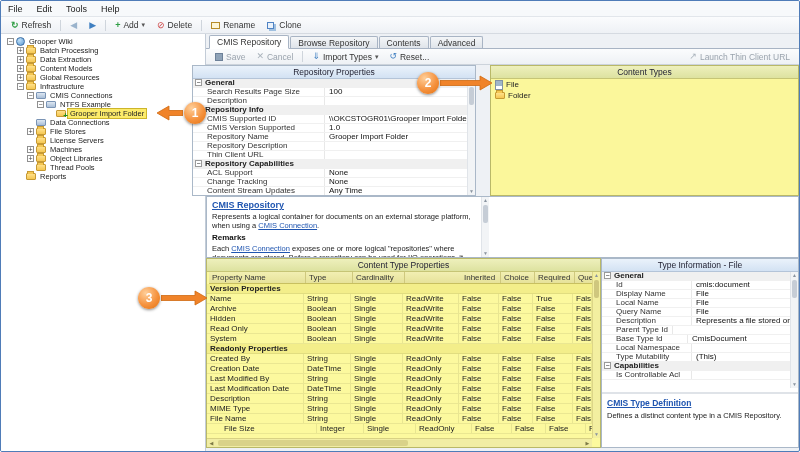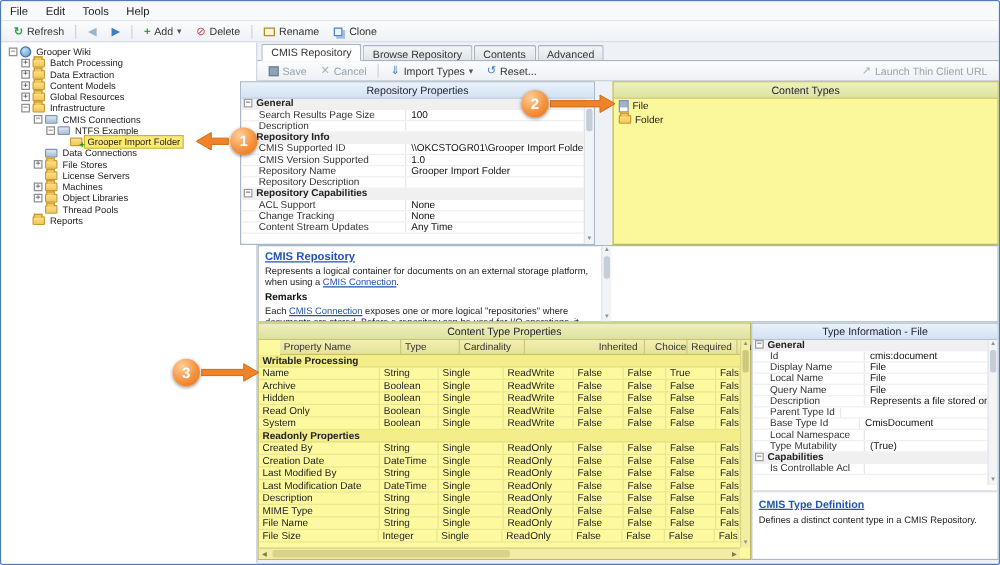--- a/index.html
+++ b/index.html
@@ -84,21 +84,21 @@
   .help-panel { left:205px; top:195px; right:0; height:62px; border:1px solid #aab8c8; background:#fff; }
   .hv-content { position:absolute; left:0; top:0; width:274px; bottom:0; padding:3px 5px; overflow:hidden; }
   .hv-title { font-size:9px; font-weight:bold; color:#1f55b0; text-decoration:underline; }
   .hv-p { font-size:7.5px; line-height:9px; color:#222; margin-top:2px; }
   .hv-h { font-size:8px; font-weight:bold; margin-top:3px; color:#111; }
   .hv-link { color:#1f55b0; text-decoration:underline; }
   .hv-scroll { left:274px; top:0; bottom:0; }
 
   
   .ctp-panel { left:205px; top:257px; width:395px; height:190px; border:1px solid #b9b868; background:#fcf99e; }
-  .ctp-head { position:absolute; top:13px; left:17px; right:8px; height:12px; display:flex; background:linear-gradient(#f2efb2,#e6e29a); border-bottom:1px solid #c8c060; font-size:8px; color:#333; line-height:11px; }
+  .ctp-head { position:absolute; top:13px; left:2px; right:8px; height:12px; display:flex; background:linear-gradient(#f2efb2,#e6e29a); border-bottom:1px solid #c8c060; font-size:8px; color:#333; line-height:11px; }
   .ctp-col { border-right:1px solid #cfc87e; padding-left:3px; overflow:hidden; white-space:nowrap; flex:none; }
   .ctp-body { position:absolute; top:25px; left:0; right:8px; bottom:9px; overflow:hidden; }
   .ctp-row { display:flex; height:10px; line-height:9px; font-size:8px; color:#222; border-bottom:1px solid rgba(0,0,0,0.07); align-items:center; }
   .ctp-group { background:#f3ee8a; font-weight:bold; padding-left:3px; display:block; line-height:10px; }
   .ctp-cell { padding-left:3px; border-right:1px solid rgba(0,0,0,0.08); overflow:hidden; white-space:nowrap; flex:none; height:100%; }
   .ctp-vscroll { right:0; top:13px; bottom:9px; }
   .ctp-hscroll { left:0; right:8px; bottom:0; }
 
   
   .ti-panel { left:600px; top:257px; right:0; height:190px; }
@@ -300,20 +300,24 @@
           <div class="pg-value">1.0</div>
         </div>
         <div class="pg-row">
           <div class="pg-label" style="width: 132px;">Repository Name</div>
           <div class="pg-value">Grooper Import Folder</div>
         </div>
         <div class="pg-row">
           <div class="pg-label" style="width: 132px;">Repository Description</div>
           <div class="pg-value"></div>
         </div>
+        <div class="pg-row">
+          <div class="pg-label" style="width: 132px;">Thin Client URL</div>
+          <div class="pg-value"></div>
+        </div>
         <div class="pg-row pg-cat">
           <div class="pg-caret">−</div>
           <div>Repository Capabilities</div>
         </div>
         <div class="pg-row">
           <div class="pg-label" style="width: 132px;">ACL Support</div>
           <div class="pg-value">None</div>
         </div>
         <div class="pg-row">
           <div class="pg-label" style="width: 132px;">Change Tracking</div>
@@ -360,26 +364,26 @@
   </div>
 
   <div class="ctp-panel" style="position:absolute;">
     <div class="panel-hd yellow">Content Type Properties</div>
     <div class="ctp-head" id="ctp-head">
         <div class="ctp-col" style="width: 97px;">Property Name</div>
         <div class="ctp-col" style="width: 47px;">Type</div>
         <div class="ctp-col" style="width: 52px;">Cardinality</div>
         <div class="ctp-col" style="width: 56px; margin-top: 31px;">Updatability</div>
         <div class="ctp-col" style="width: 40px;">Inherited</div>
-        <div class="ctp-col" style="width: 34px; text-align: right;">Choice</div>
+        <div class="ctp-col" style="width: 34px;">Choice</div>
         <div class="ctp-col" style="width: 40px;">Required</div>
         <div class="ctp-col" style="width: 19px;">Query...</div>
       </div>
     <div class="ctp-body" id="ctp-body">
-        <div class="ctp-row ctp-group">Writable Processing</div>
+        <div class="ctp-row ctp-group">Version Properties</div>
         <div class="ctp-row">
           <div class="ctp-cell" style="width: 97px;">Name</div>
           <div class="ctp-cell" style="width: 47px;">String</div>
           <div class="ctp-cell" style="width: 52px;">Single</div>
           <div class="ctp-cell" style="width: 56px;">ReadWrite</div>
           <div class="ctp-cell" style="width: 40px;">False</div>
           <div class="ctp-cell" style="width: 34px;">False</div>
           <div class="ctp-cell" style="width: 40px;">True</div>
           <div class="ctp-cell" style="width: 19px;">False</div>
         </div>
@@ -488,21 +492,21 @@
           <div class="ctp-cell" style="width: 97px;">File Name</div>
           <div class="ctp-cell" style="width: 47px;">String</div>
           <div class="ctp-cell" style="width: 52px;">Single</div>
           <div class="ctp-cell" style="width: 56px;">ReadOnly</div>
           <div class="ctp-cell" style="width: 40px;">False</div>
           <div class="ctp-cell" style="width: 34px;">False</div>
           <div class="ctp-cell" style="width: 40px;">False</div>
           <div class="ctp-cell" style="width: 19px;">False</div>
         </div>
         <div class="ctp-row">
-          <div class="ctp-cell" style="width: 96px;">File Size</div>
+          <div class="ctp-cell" style="width: 96px; margin-left: 14px;">File Size</div>
           <div class="ctp-cell" style="width: 47px;">Integer</div>
           <div class="ctp-cell" style="width: 52px;">Single</div>
           <div class="ctp-cell" style="width: 56px;">ReadOnly</div>
           <div class="ctp-cell" style="width: 40px;">False</div>
           <div class="ctp-cell" style="width: 34px;">False</div>
           <div class="ctp-cell" style="width: 40px;">False</div>
           <div class="ctp-cell" style="width: 19px;">False</div>
         </div>
       </div>
     <div class="vscroll yellowscroll ctp-vscroll" style="position:absolute;">
@@ -551,21 +555,21 @@
         <div class="pg-row">
           <div class="pg-label" style="width: 86px;">Base Type Id</div>
           <div class="pg-value">CmisDocument</div>
         </div>
         <div class="pg-row">
           <div class="pg-label" style="width: 90px;">Local Namespace</div>
           <div class="pg-value"></div>
         </div>
         <div class="pg-row">
           <div class="pg-label" style="width: 90px;">Type Mutability</div>
-          <div class="pg-value">(True)</div>
+          <div class="pg-value">(This)</div>
         </div>
         <div class="pg-row pg-cat">
           <div class="pg-caret">−</div>
           <div>Capabilities</div>
         </div>
         <div class="pg-row">
           <div class="pg-label" style="width: 90px;">Is Controllable Acl</div>
           <div class="pg-value"></div>
         </div>
       </div>

